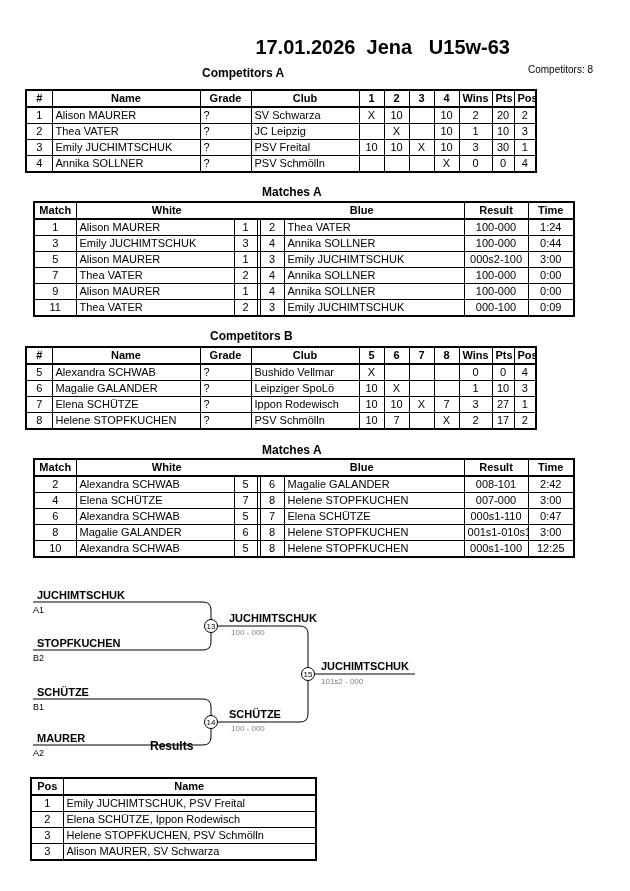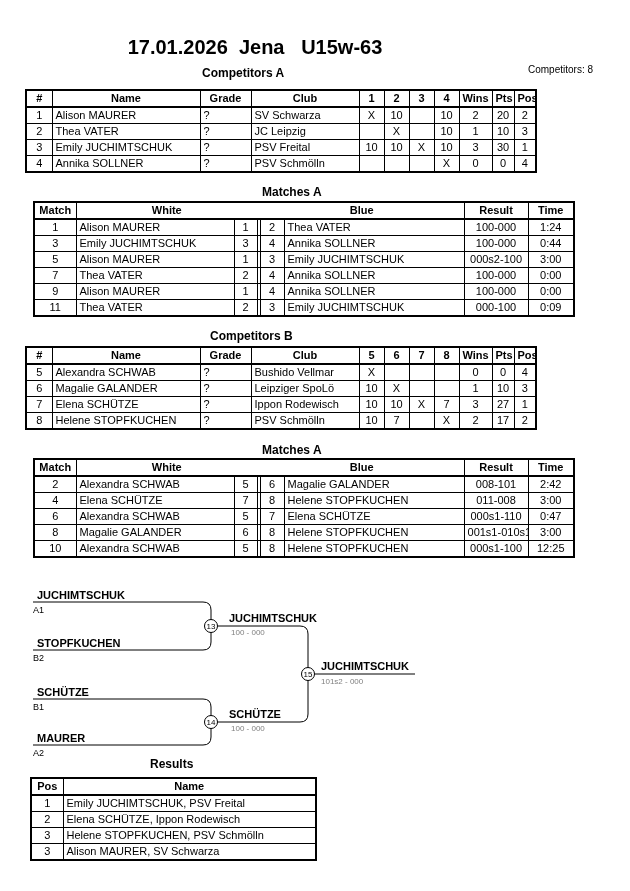--- a/index.html
+++ b/index.html
@@ -1,19 +1,19 @@
 <!DOCTYPE html>
 <html><head>
 <meta charset="utf-8">
 <style>
   html,body{margin:0;padding:0;background:#fff;}
   .page{position:relative;width:630px;height:891px;background:#fff;color:#000;
         font-family:"Liberation Sans",sans-serif;overflow:hidden;}
   .abs{position:absolute;}
-  .title{top:36px;left:0;width:510px;text-align:center;font-size:20px;font-weight:bold;white-space:pre;}
+  .title{top:36px;left:0;width:510px;text-align:right;font-size:20px;font-weight:bold;white-space:pre;}
   .sec{font-size:12px;font-weight:bold;white-space:nowrap;}
   .note{font-size:10px;white-space:nowrap;}
   table.grid{border-collapse:collapse;table-layout:fixed;border:2px solid #000;font-size:11px;line-height:1;}
   .grid th,.grid td{border:1px solid #000;height:15px;padding:0 3px;white-space:nowrap;overflow:hidden;font-weight:normal;}
   .grid tr.hdr th{font-weight:bold;border-bottom:2px solid #000;}
   .c{text-align:center;}
   .l{text-align:left;}
   .b{font-weight:bold;}
   .thickL{border-left:2px solid #000;}
   th.wspan{border-right:hidden;}
@@ -322,21 +322,21 @@
       <td class="c">008-101</td>
       <td class="c">2:42</td>
     </tr>
     <tr>
       <td class="c">4</td>
       <td class="l b">Elena SCHÜTZE</td>
       <td class="c">7</td>
       <td class="sp"></td>
       <td class="c">8</td>
       <td class="l">Helene STOPFKUCHEN</td>
-      <td class="c">011-008</td>
+      <td class="c">007-000</td>
       <td class="c">3:00</td>
     </tr>
     <tr>
       <td class="c">6</td>
       <td class="l">Alexandra SCHWAB</td>
       <td class="c">5</td>
       <td class="sp"></td>
       <td class="c">7</td>
       <td class="l b">Elena SCHÜTZE</td>
       <td class="c">000s1-110</td>
@@ -386,21 +386,21 @@
     <text class="bn" x="37" y="157">MAURER</text>
     <text class="bc" x="33" y="171">A2</text>
     <text class="bn" x="229" y="37">JUCHIMTSCHUK</text>
     <text class="br" x="231" y="50">100 - 000</text>
     <text class="bn" x="229" y="133">SCHÜTZE</text>
     <text class="br" x="231" y="146">100 - 000</text>
     <text class="bn" x="321" y="85">JUCHIMTSCHUK</text>
     <text class="br" x="321" y="99">101s2 - 000</text>
   </svg>
 
-  <div class="abs sec" style="left:150px;top:757px;">Results</div>
+  <div class="abs sec" style="left:150px;top:739px;">Results</div>
 
   <table class="grid abs" style="left:30px;top:777px;width:285px;">
     <colgroup>
         <col style="width:32px">
         <col style="width:253px">
       </colgroup>
     <tbody>
         <tr class="hdr">
       <th class="c">Pos</th>
       <th class="c">Name</th>

